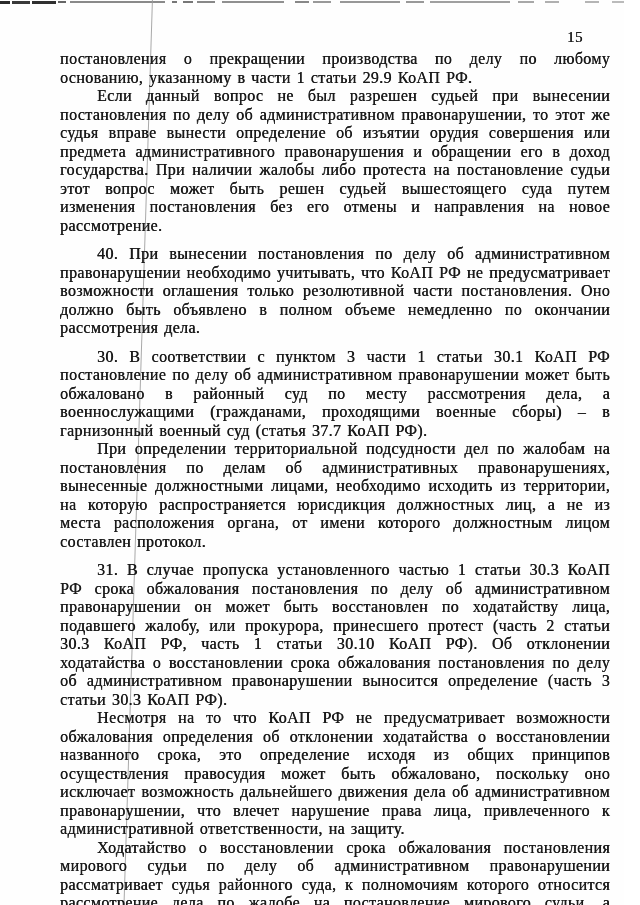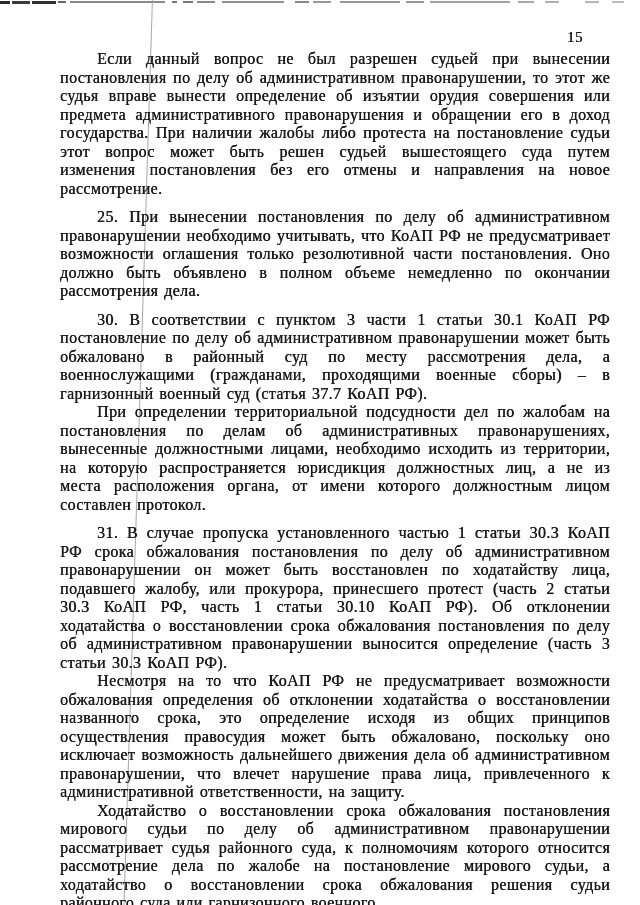--- a/index.html
+++ b/index.html
@@ -92,22 +92,23 @@
     <span style="left:585px;width:14px;background:#b5b5b5;"></span>
     <span style="left:612px;width:12px;background:#bbbbbb;"></span>
     <span style="left:628px;width:10px;background:#bdbdbd;"></span>
   </div>
 
   <div class="fold-line"></div>
 
   <div class="page-number">15</div>
 
   <div class="text-block" id="paragraphs">
+      <p class="para">постановления о прекращении производства по делу по любому основанию, указанному в части 1 статьи 29.9 КоАП РФ.</p>
       <p class="para indent">Если данный вопрос не был разрешен судьей при вынесении постановления по делу об административном правонарушении, то этот же судья вправе вынести определение об изъятии орудия совершения или предмета административного правонарушения и обращении его в доход государства. При наличии жалобы либо протеста на постановление судьи этот вопрос может быть решен судьей вышестоящего суда путем изменения постановления без его отмены и направления на новое рассмотрение.</p>
-      <p class="para indent gap">25. При вынесении постановления по делу об административном правонарушении необходимо учитывать, что КоАП РФ не предусматривает возможности оглашения только резолютивной части постановления. Оно должно быть объявлено в полном объеме немедленно по окончании рассмотрения дела.</p>
+      <p class="para indent gap">40. При вынесении постановления по делу об административном правонарушении необходимо учитывать, что КоАП РФ не предусматривает возможности оглашения только резолютивной части постановления. Оно должно быть объявлено в полном объеме немедленно по окончании рассмотрения дела.</p>
       <p class="para indent gap">30. В соответствии с пунктом 3 части 1 статьи 30.1 КоАП РФ постановление по делу об административном правонарушении может быть обжаловано в районный суд по месту рассмотрения дела, а военнослужащими (гражданами, проходящими военные сборы) – в гарнизонный военный суд (статья 37.7 КоАП РФ).</p>
       <p class="para indent">При определении территориальной подсудности дел по жалобам на постановления по делам об административных правонарушениях, вынесенные должностными лицами, необходимо исходить из территории, на которую распространяется юрисдикция должностных лиц, а не из места расположения органа, от имени которого должностным лицом составлен протокол.</p>
       <p class="para indent gap">31. В случае пропуска установленного частью 1 статьи 30.3 КоАП РФ срока обжалования постановления по делу об административном правонарушении он может быть восстановлен по ходатайству лица, подавшего жалобу, или прокурора, принесшего протест (часть 2 статьи 30.3 КоАП РФ, часть 1 статьи 30.10 КоАП РФ). Об отклонении ходатайства о восстановлении срока обжалования постановления по делу об административном правонарушении выносится определение (часть 3 статьи 30.3 КоАП РФ).</p>
       <p class="para indent">Несмотря на то что КоАП РФ не предусматривает возможности обжалования определения об отклонении ходатайства о восстановлении названного срока, это определение исходя из общих принципов осуществления правосудия может быть обжаловано, поскольку оно исключает возможность дальнейшего движения дела об административном правонарушении, что влечет нарушение права лица, привлеченного к административной ответственности, на защиту.</p>
       <p class="para indent">Ходатайство о восстановлении срока обжалования постановления мирового судьи по делу об административном правонарушении рассматривает судья районного суда, к полномочиям которого относится рассмотрение дела по жалобе на постановление мирового судьи, а ходатайство о восстановлении срока обжалования решения судьи районного суда или гарнизонного военного</p>
     </div>
 
 </div>
 
 </body></html>

